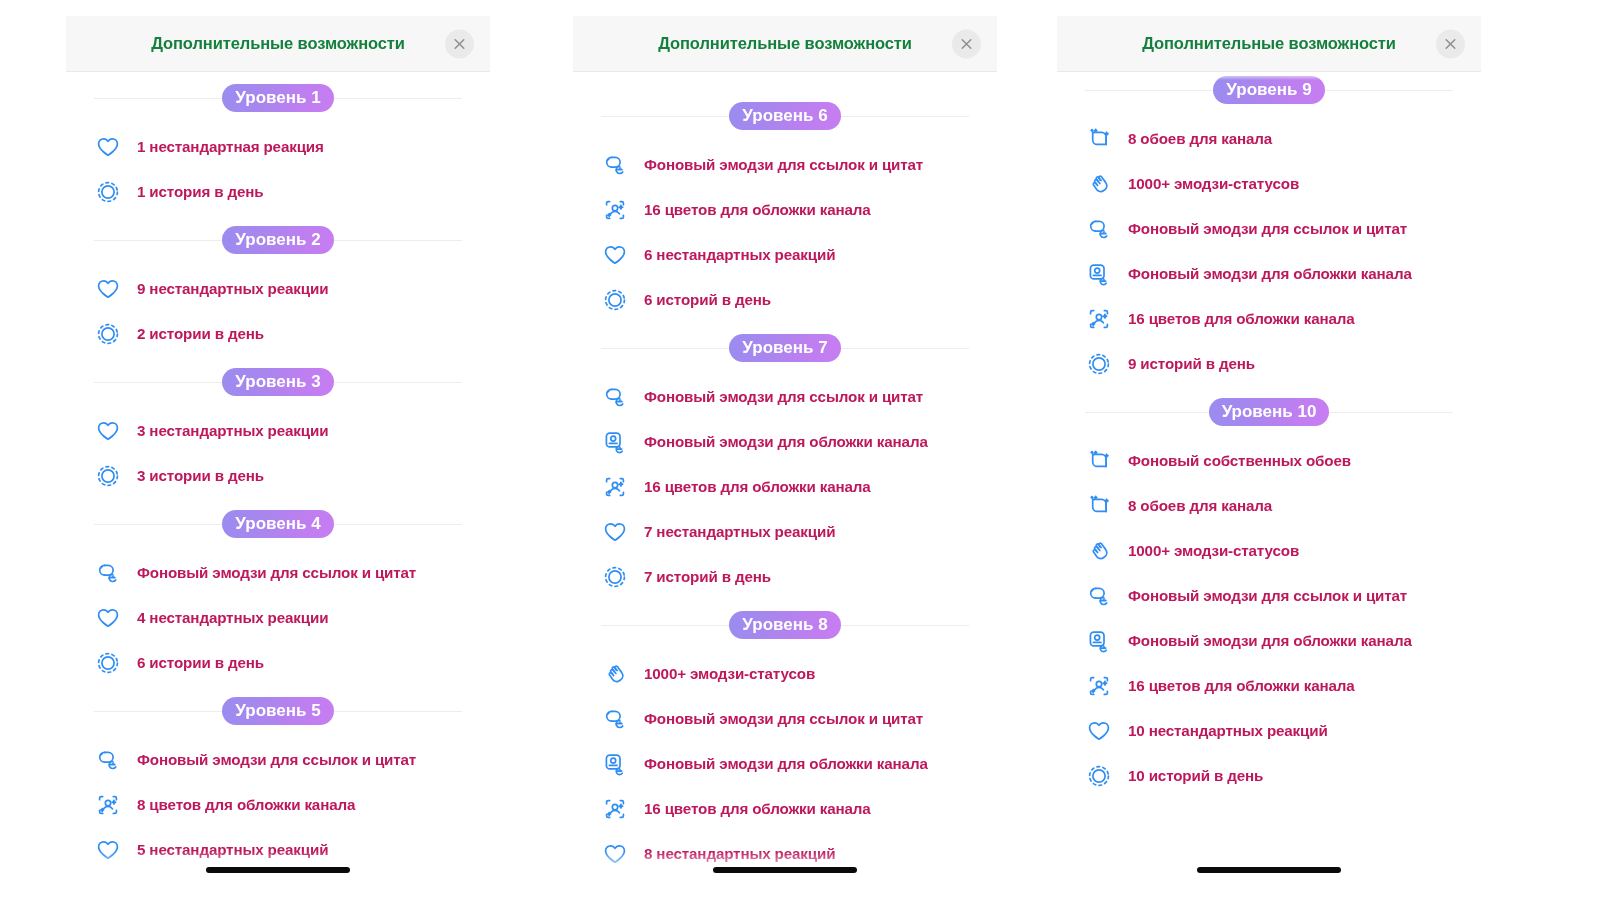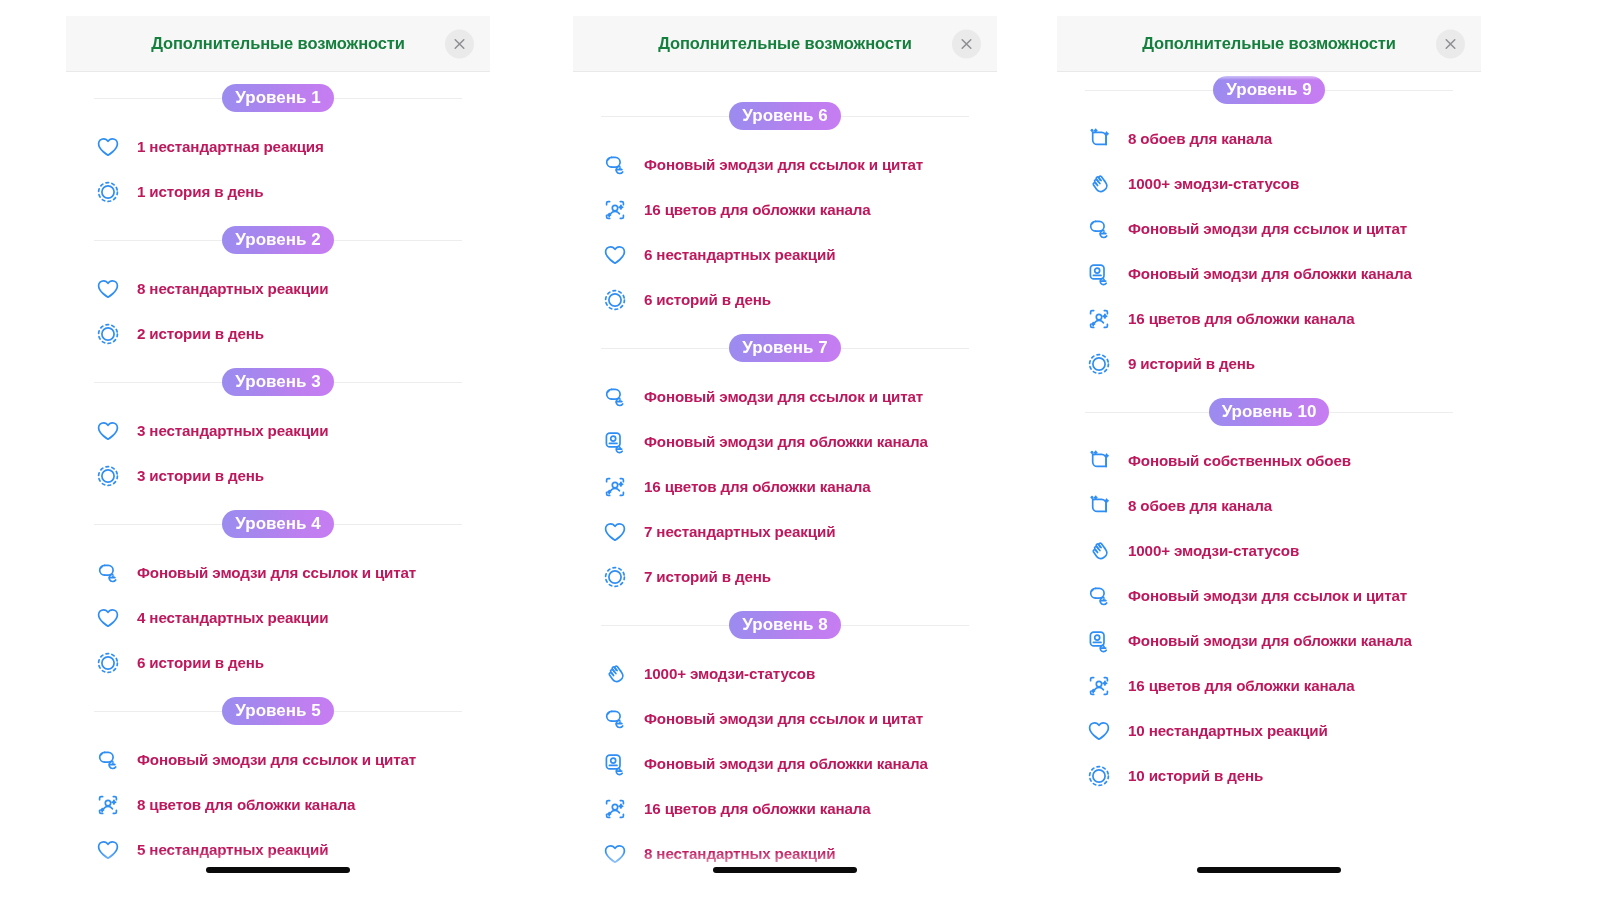--- a/index.html
+++ b/index.html
@@ -175,21 +175,21 @@
           <div class="level-row">
             <div class="rule"></div>
             <div class="level-badge">Уровень 2</div>
           </div>
           <div class="feat">
             <span class="ico">
               <svg width="26" height="26" viewBox="0 0 26 26">
                 <path stroke="#2f8ef4" fill="none" stroke-width="1.7" stroke-linecap="round" stroke-linejoin="round" d="M13 21.2C13 21.2 3.6 15.8 3.6 9.8c0-2.9 2.3-5 5-5 2 0 3.5 1.1 4.4 2.6 .9-1.5 2.4-2.6 4.4-2.6 2.7 0 5 2.1 5 5 0 6-9.4 11.4-9.4 11.4z"></path>
               </svg>
             </span>
-            <span class="txt">8 нестандартных реакции</span>
+            <span class="txt">9 нестандартных реакции</span>
           </div>
           <div class="feat">
             <span class="ico">
               <svg width="26" height="26" viewBox="0 0 26 26">
                 <circle stroke="#2f8ef4" fill="none" stroke-width="1.7" stroke-linecap="round" stroke-linejoin="round" cx="13" cy="13" r="6.1"></circle>
                 <g stroke="#2f8ef4" fill="none" stroke-width="1.7" stroke-linecap="round" stroke-linejoin="round" stroke-dasharray="2.6 3.4">
                   <circle cx="13" cy="13" r="9.4"></circle>
                 </g>
               </svg>
             </span>

